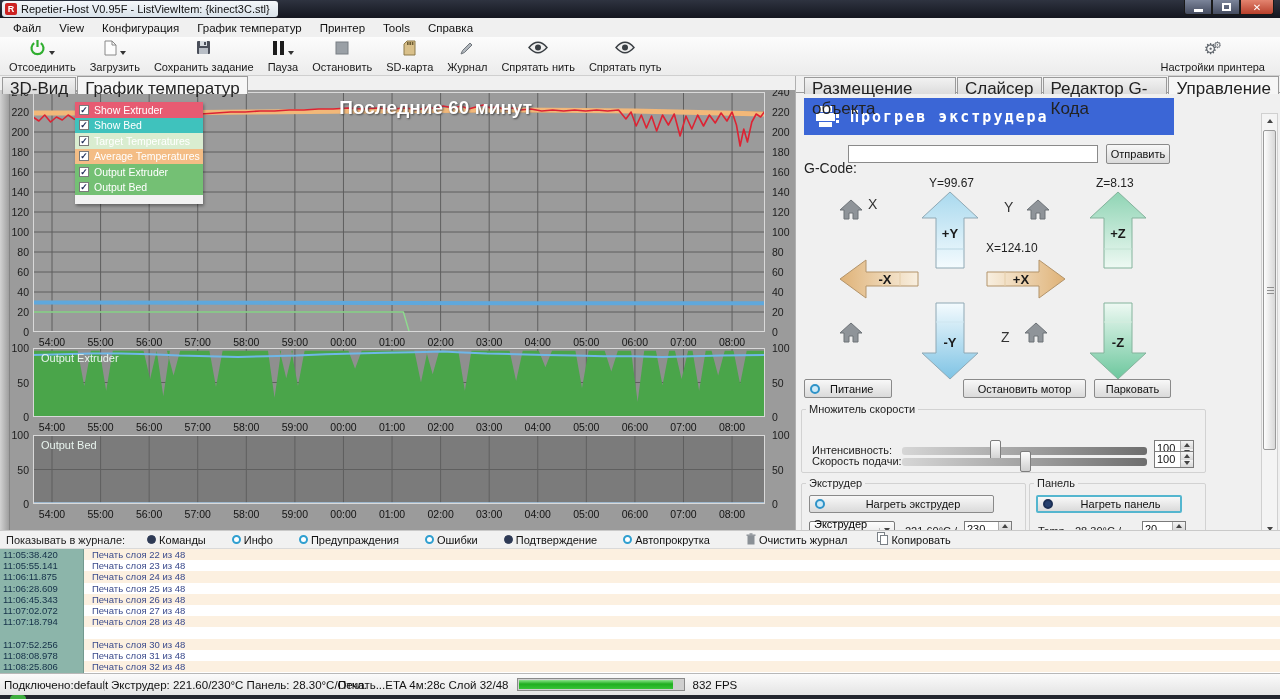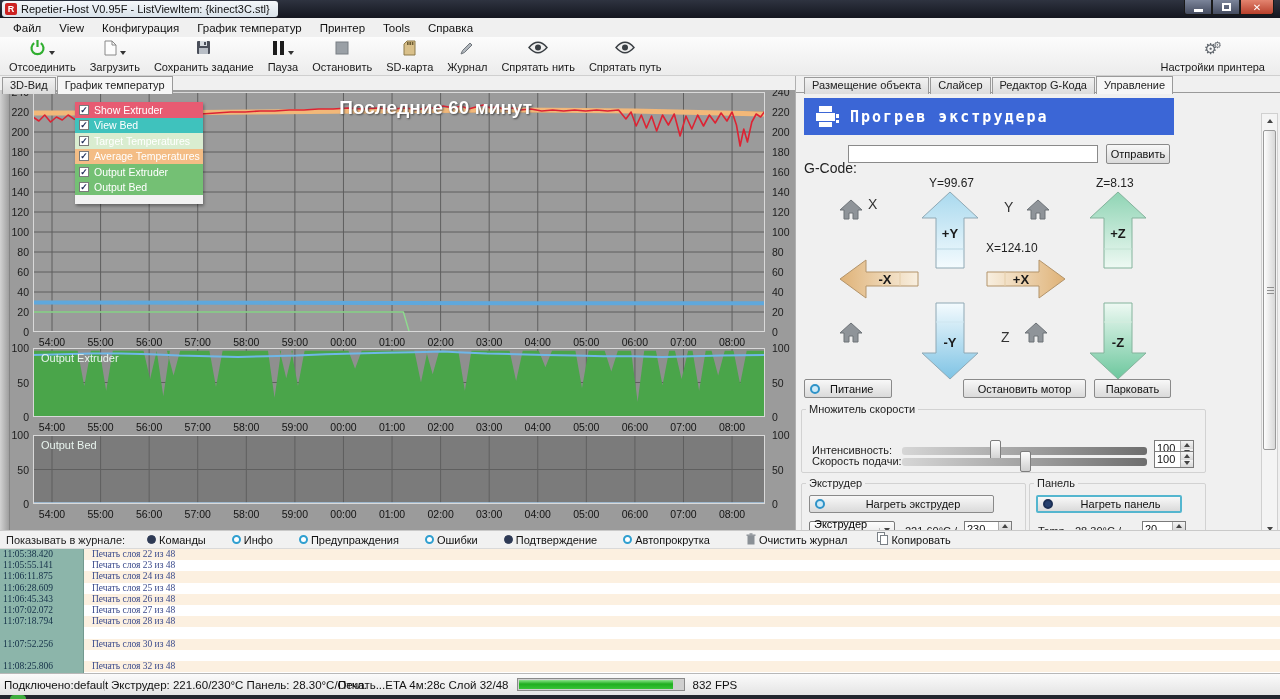--- a/index.html
+++ b/index.html
@@ -40,21 +40,21 @@
   .tb-label { font-size:11px; color:#1a1a1a; white-space:nowrap; }
   .dd-arrow { width:0; height:0; border-left:3.5px solid transparent; border-right:3.5px solid transparent;
     border-top:4px solid #333; margin-top:8px; }
   .gear-big { font-size:15px; color:#5e646b; font-family:"DejaVu Sans",sans-serif; }
   .gear-small { font-size:9px; color:#5e646b; font-family:"DejaVu Sans",sans-serif; margin-left:-4px; vertical-align:top; }
 
   
   .content { position:absolute; left:0; top:76px; width:1280px; height:454px; }
   .charts-panel { position:absolute; left:0; top:0; width:795px; height:454px; background:#f0f0f0; }
   .tabs-row { position:absolute; left:2px; top:1px; height:15px; display:flex; z-index:5; }
-  .tab { padding:1px 7px 15px 7px; font-size:11px; background:linear-gradient(#f2f2f2,#dcdcdc);
+  .tab { padding:1px 7px 15px 7px; font-size:17px; background:linear-gradient(#f2f2f2,#dcdcdc);
     border:1px solid #9a9a9a; border-bottom:none; margin-right:1px; color:#222; }
   .tab.active { background:#f6f6f6; position:relative; top:-1px; padding-top:2px; }
   .chart-region { position:absolute; left:10px; top:14px; right:0; bottom:0; background:#9b9b9b; overflow:hidden; }
   .splitter-strip { position:absolute; left:0; top:14px; width:10px; bottom:0;
     background:linear-gradient(to right,#d2d2d2,#9e9e9e); border-right:1px solid #858585; }
   .plot { position:absolute; }
   #plot-main { left:23px; top:2px; width:732px; height:240px; background:#9b9b9b; }
   #plot-oext { left:23px; top:258px; width:732px; height:69px; background:#8f8f8f; }
   #plot-obed { left:23px; top:345px; width:732px; height:69px; background:#7b7b7b; }
   .xlabels { position:absolute; left:23px; width:732px; height:14px; }
@@ -141,21 +141,21 @@
     border-top:1px solid #c9c9c9; border-bottom:1px solid #d9d9d9; display:flex; align-items:center; gap:22px; padding-left:6px; }
   .logbar-label { font-size:11px; color:#222; }
   .filter-item { display:flex; align-items:center; gap:3px; font-size:11px; color:#111; cursor:default; }
   .circ { width:9px; height:9px; border-radius:50%; }
   .circ.filled { background:#2e3a55; border:1px solid #2e3a55; }
   .circ.ring { background:#fff; border:2px solid #2f9fd0; }
 
   
   .log { position:absolute; left:0; top:549px; width:1280px; height:124px; background:#fff; overflow:hidden; }
   .log-timecol { position:absolute; left:0; top:0; width:84px; height:100%; background:#8cb5aa; border-right:1px solid #72998f; }
-  .log-row { position:absolute; left:0; width:1280px; height:11.2px; display:flex; font-family:Liberation Serif, serif; font-size:9.5px; line-height:11.2px; }
+  .log-row { position:absolute; left:0; width:1280px; height:11.2px; display:flex; font-family:Liberation Sans, sans-serif; font-size:9.5px; line-height:11.2px; }
   .log-time { width:84px; color:#143048; padding-left:3px; flex:none; }
   .log-text { flex:1; color:#3a4a8c; padding-left:8px; }
 
   
   .statusbar { position:absolute; left:0; top:673px; width:1280px; height:22px;
     background:linear-gradient(#fbfbfb,#e4e4e4); border-top:1px solid #b8b8b8; display:flex; align-items:center; }
   .sb-seg { font-size:11.5px; color:#111; white-space:nowrap; }
   .pbar { position:relative; width:168px; height:13px; border:1px solid #8a8a8a; background:#cfcfcf; margin:0 8px; }
   .pfill { position:absolute; left:1px; top:1px; bottom:1px; background:linear-gradient(#8ae48a,#1fae1f 45%,#36c436); }
   .bottom-strip { position:absolute; left:0; top:695px; width:1280px; height:4px; background:#23262e; }
@@ -337,21 +337,21 @@
               <rect x="0.5" y="0.5" width="731" height="239" fill="none" stroke="#d9d9d9"></rect>
             </svg>
           <div class="chart-title">Последние 60 минут</div>
           <div class="legend" id="legend">
               <div class="legend-row" style="background: rgb(231, 91, 114);">
                 <span class="lcheck">✓</span>
                 <span class="llabel">Show Extruder</span>
               </div>
               <div class="legend-row" style="background: rgb(63, 194, 189);">
                 <span class="lcheck">✓</span>
-                <span class="llabel">View Bed</span>
+                <span class="llabel">Show Bed</span>
               </div>
               <div class="legend-row" style="background: rgb(217, 237, 208);">
                 <span class="lcheck">✓</span>
                 <span class="llabel">Target Temperatures</span>
               </div>
               <div class="legend-row" style="background: rgb(244, 189, 133);">
                 <span class="lcheck">✓</span>
                 <span class="llabel">Average Temperatures</span>
               </div>
               <div class="legend-row" style="background: rgb(116, 192, 116);">
@@ -825,20 +825,24 @@
         <span class="log-text">Печать слоя 27 из 48</span>
       </div>
       <div class="log-row" style="top: 67.2px; background: linear-gradient(to right, transparent 84px, rgb(252, 240, 224) 84px);">
         <span class="log-time">11:07:18.794</span>
         <span class="log-text">Печать слоя 28 из 48</span>
       </div>
       <div class="log-row" style="top: 89.6px; background: linear-gradient(to right, transparent 84px, rgb(252, 240, 224) 84px);">
         <span class="log-time">11:07:52.256</span>
         <span class="log-text">Печать слоя 30 из 48</span>
       </div>
+      <div class="log-row" style="top: 100.8px;">
+        <span class="log-time">11:08:08.978</span>
+        <span class="log-text">Печать слоя 31 из 48</span>
+      </div>
       <div class="log-row" style="top: 112px; background: linear-gradient(to right, transparent 84px, rgb(252, 240, 224) 84px);">
         <span class="log-time">11:08:25.806</span>
         <span class="log-text">Печать слоя 32 из 48</span>
       </div>
     </div>
 
   <div class="statusbar">
     <span class="sb-seg" style="margin-left:4px;width:100px">Подключено:default</span>
     <span class="sb-seg" style="border-left:1px solid #c4c4c4;padding-left:6px;width:228px">Экструдер: 221.60/230°C Панель: 28.30°C/Откл.</span>
     <span class="sb-seg" style="padding-left:6px">Печать...ETA 4м:28с Слой 32/48</span>

